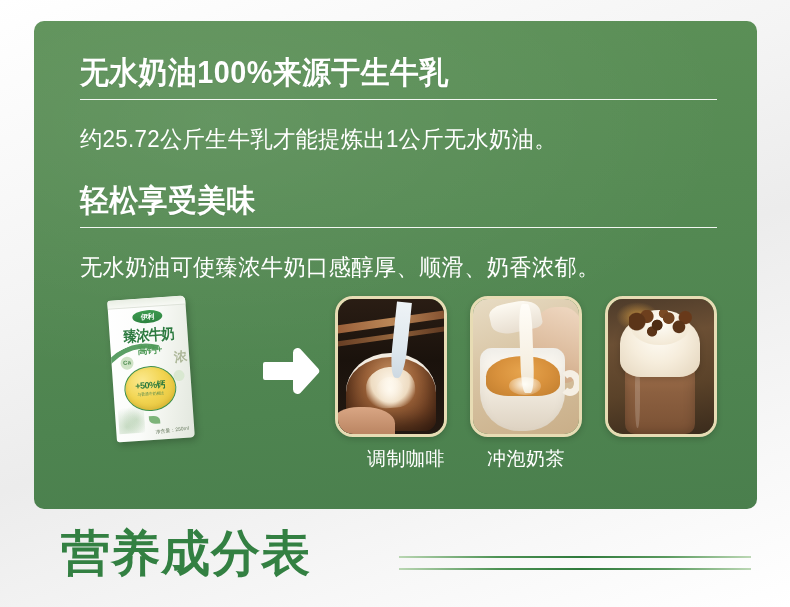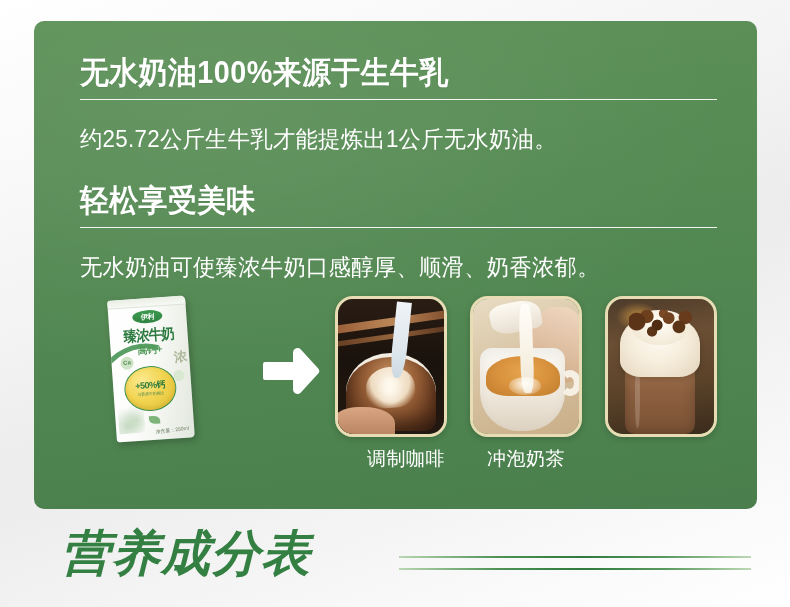--- a/index.html
+++ b/index.html
@@ -427,21 +427,20 @@
   .caption.c2 { left: 390px; width: 112px; }
   .caption.c3 { left: 525px; width: 112px; }
 
   
   .bottom-banner {
     position: absolute;
     left: 0;
     top: 512px;
     width: 790px;
     height: 95px;
-    font-style: italic;
   }
   .bb-title {
     position: absolute;
     left: 61px;
     top: 9px;
     font-size: 49px;
     font-weight: bold;
     color: #338042;
     letter-spacing: 1px;
     white-space: nowrap;

